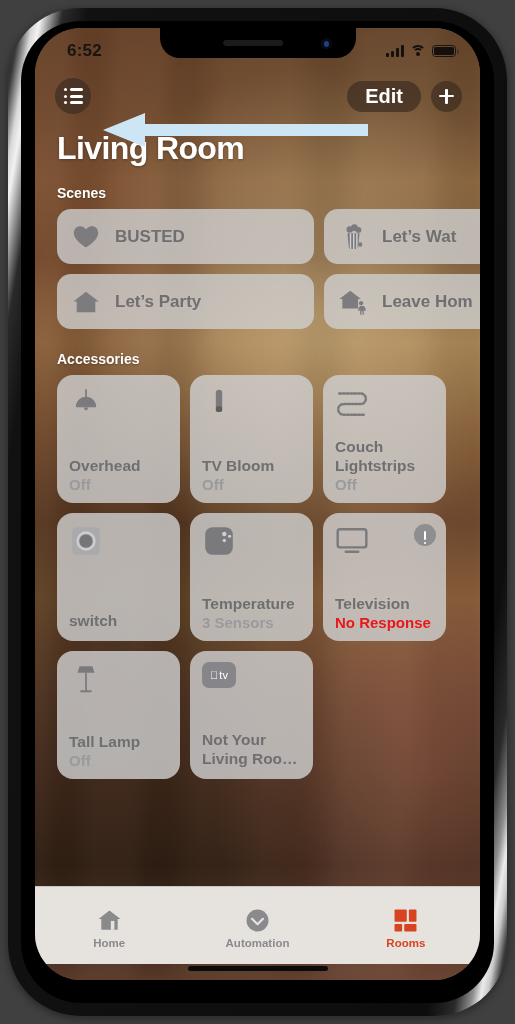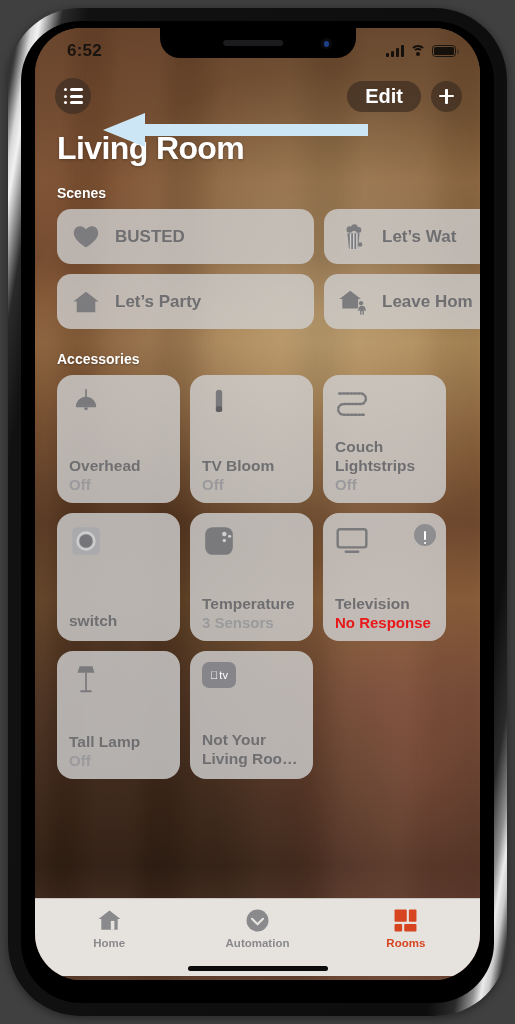--- a/index.html
+++ b/index.html
@@ -300,25 +300,25 @@
     width: 34px; height: 26px; border-radius: 7px;
     background: #86868a;
     display: flex; align-items: center; justify-content: center;
     gap: 1px;
   }
   .appletv-badge .apple { font-size: 11px; color: #ffffff; line-height: 1; }
   .appletv-badge .tv { font-size: 11px; color: #ffffff; font-weight: 500; line-height: 1; }
 
   
   .tab-bar {
-    position: absolute; left: 0; right: 0; bottom: 4px; height: 78px;
+    position: absolute; left: 0; right: 0; bottom: 16px; height: 78px;
     background: #e6e2de;
     border-top: 0.5px solid rgba(0,0,0,0.12);
     display: flex; align-items: flex-start;
-    padding-top: 8px;
+    padding-top: 20px;
     z-index: 30;
   }
   .tab {
     flex: 1; display: flex; flex-direction: column;
     align-items: center; gap: 3px;
   }
   .tab-icon { width: 27px; height: 27px; color: #8a8a8d; }
   .tab-label { font-size: 11.5px; font-weight: bold; color: #8a8a8d; }
   .tab.active .tab-icon { color: #d64520; }
   .tab.active .tab-label { color: #d64520; }

